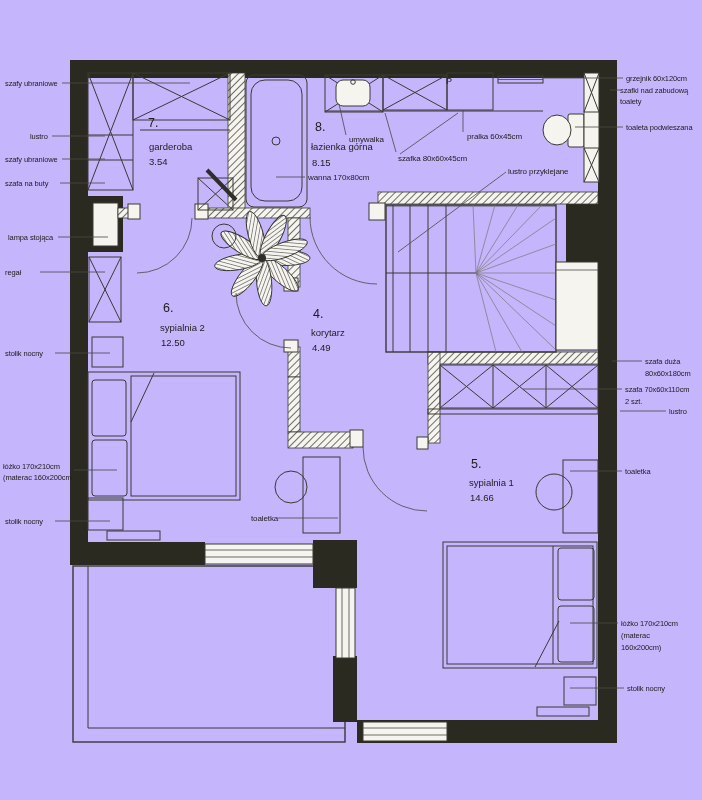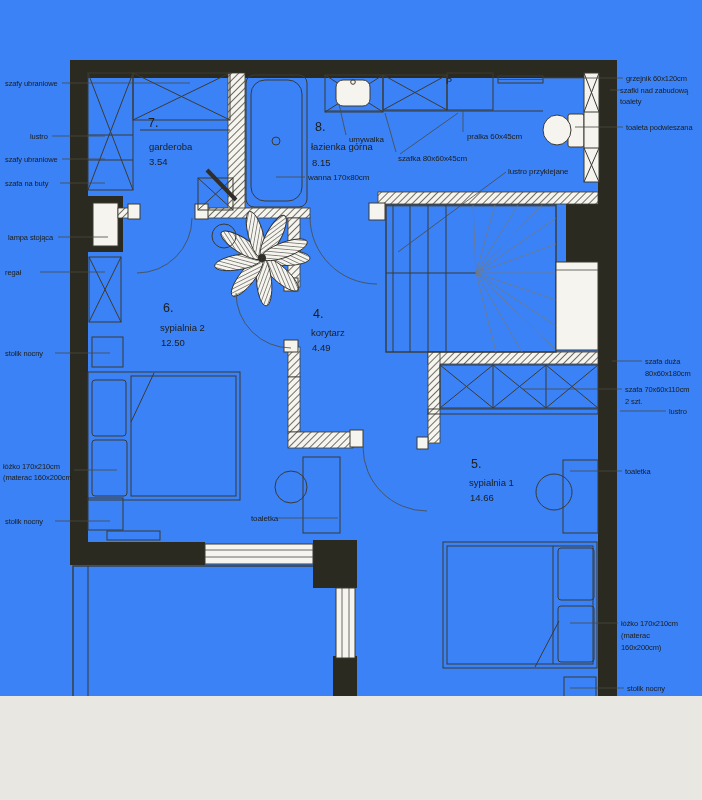--- a/index.html
+++ b/index.html
@@ -1,16 +1,16 @@
 <!DOCTYPE html>
 <html><head>
 <meta charset="utf-8">
 <style>
   html,body{margin:0;padding:0;background:#e9e7e1;}
-  #page{position:relative;width:702px;height:696px;background:#3b82f6;overflow:hidden;
+  #page{position:relative;width:702px;height:800px;background:#c4b5fd;overflow:hidden;
         font-family:"Liberation Sans", sans-serif;}
   svg{position:absolute;left:0;top:0;}
   .w{fill:#2b2a20;stroke:none;}
   .wh{fill:#f6f4ef;stroke:none;}
   .s{stroke:#3b3a33;stroke-width:1;fill:none;}
   .s2{stroke:#3b3a33;stroke-width:1.4;fill:none;}
   .thin{stroke:#4a4942;stroke-width:.8;fill:none;}
   .ray{stroke:#7a7974;stroke-width:.7;fill:none;}
   .furn{stroke:#3b3a33;stroke-width:1;fill:#f6f4ef;}
   .hatchf{fill:url(#hatch);stroke:#3b3a33;stroke-width:.8;}

